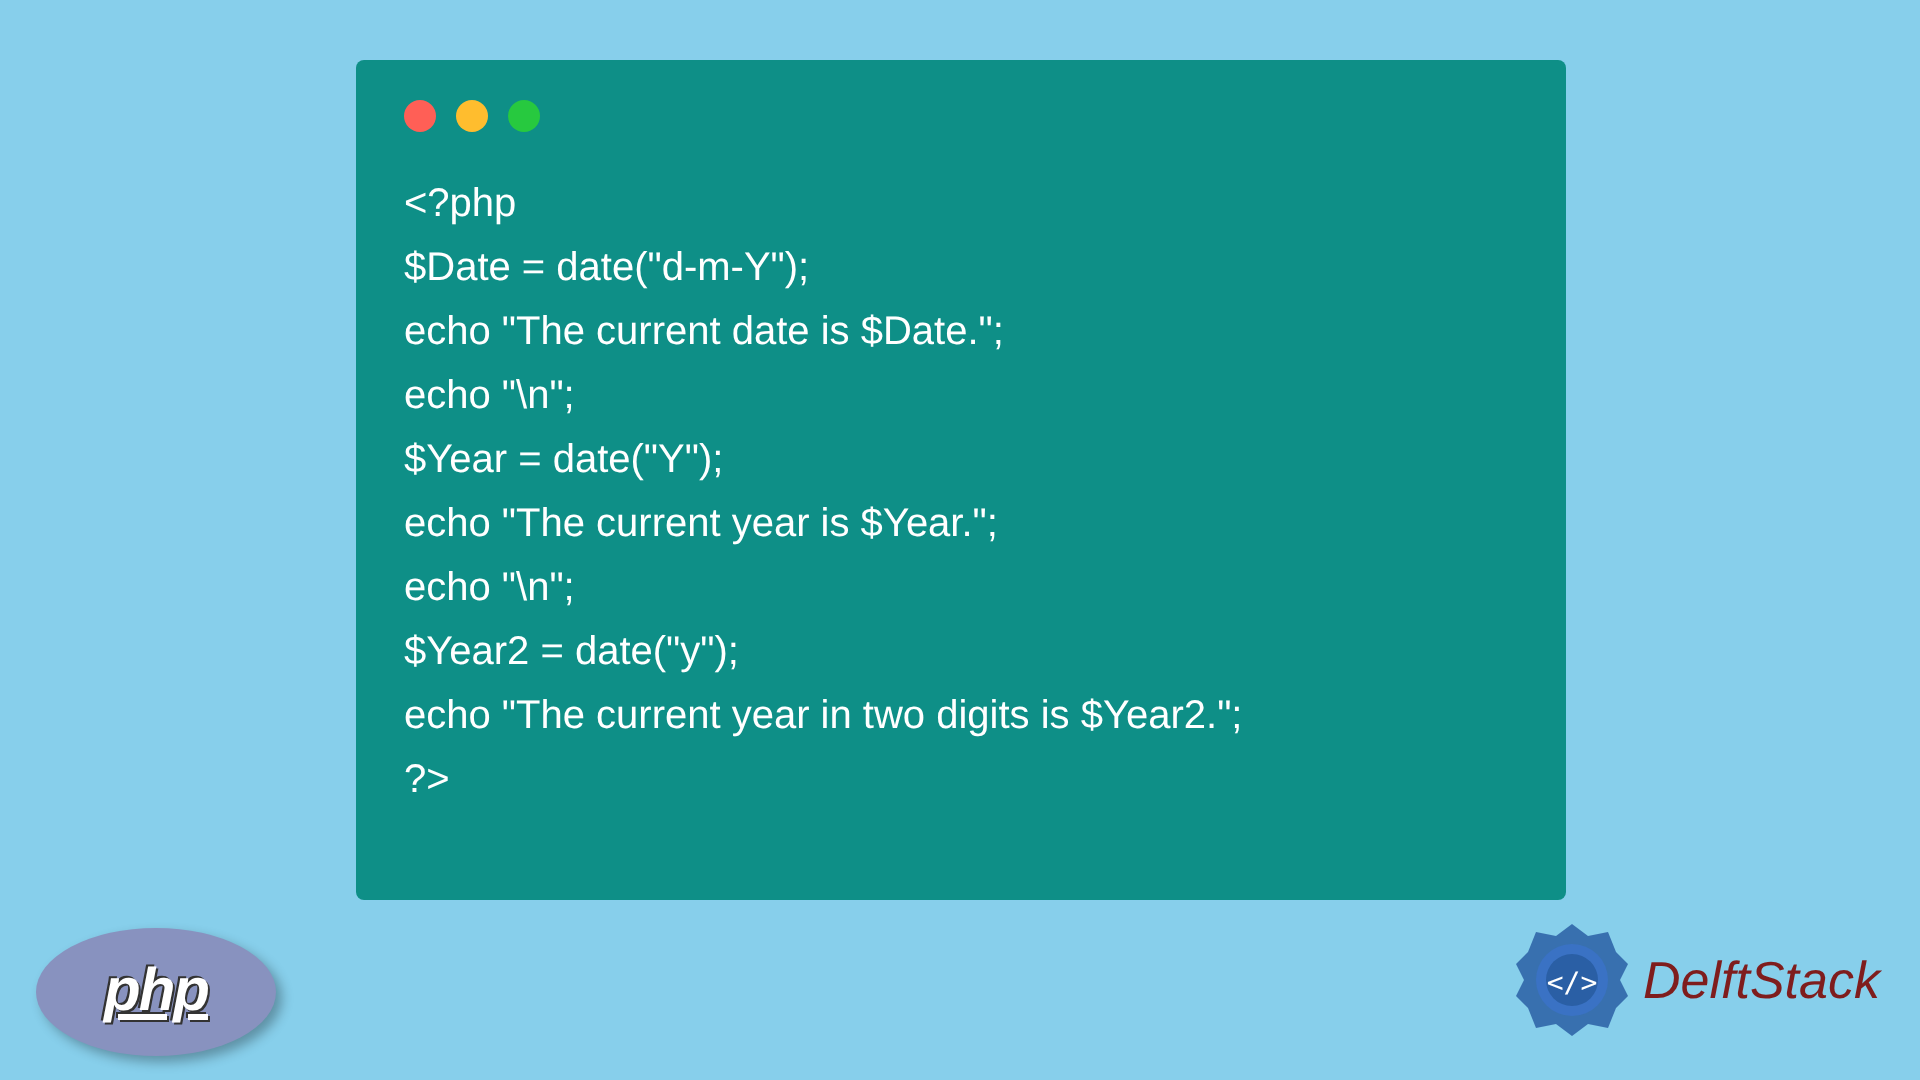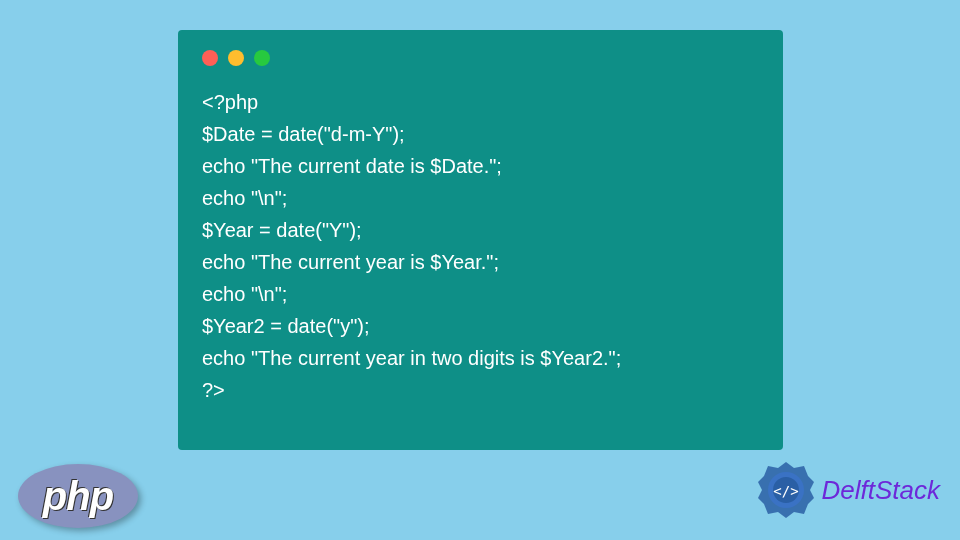--- a/index.html
+++ b/index.html
@@ -53,44 +53,45 @@
       background: #8892bf;
       border-radius: 50%;
       display: flex;
       align-items: center;
       justify-content: center;
       box-shadow: 3px 3px 6px rgba(0,0,0,0.3);
     }
     .php-logo-text {
       color: #ffffff;
       font-weight: bold;
-      font-size: 40px;
+      font-size: 30px;
       font-style: italic;
       letter-spacing: -1px;
       text-shadow: -1px -1px 0 #333, 1px 1px 0 #333;
+      text-decoration: underline;
     }
     .delftstack-logo {
       position: absolute;
       bottom: 20px;
       right: 20px;
       display: flex;
       align-items: center;
       gap: 6px;
     }
     .delftstack-icon {
       width: 60px;
       height: 60px;
       position: relative;
     }
     .delftstack-icon svg {
       width: 100%;
       height: 100%;
     }
     .delftstack-text {
-      color: #6d28d9;
+      color: #7f1d1d;
       font-size: 26px;
       font-weight: 500;
       font-style: italic;
       letter-spacing: 0px;
     }
   </style>
 </head>
 <body>
 
 <div class="code-window">

